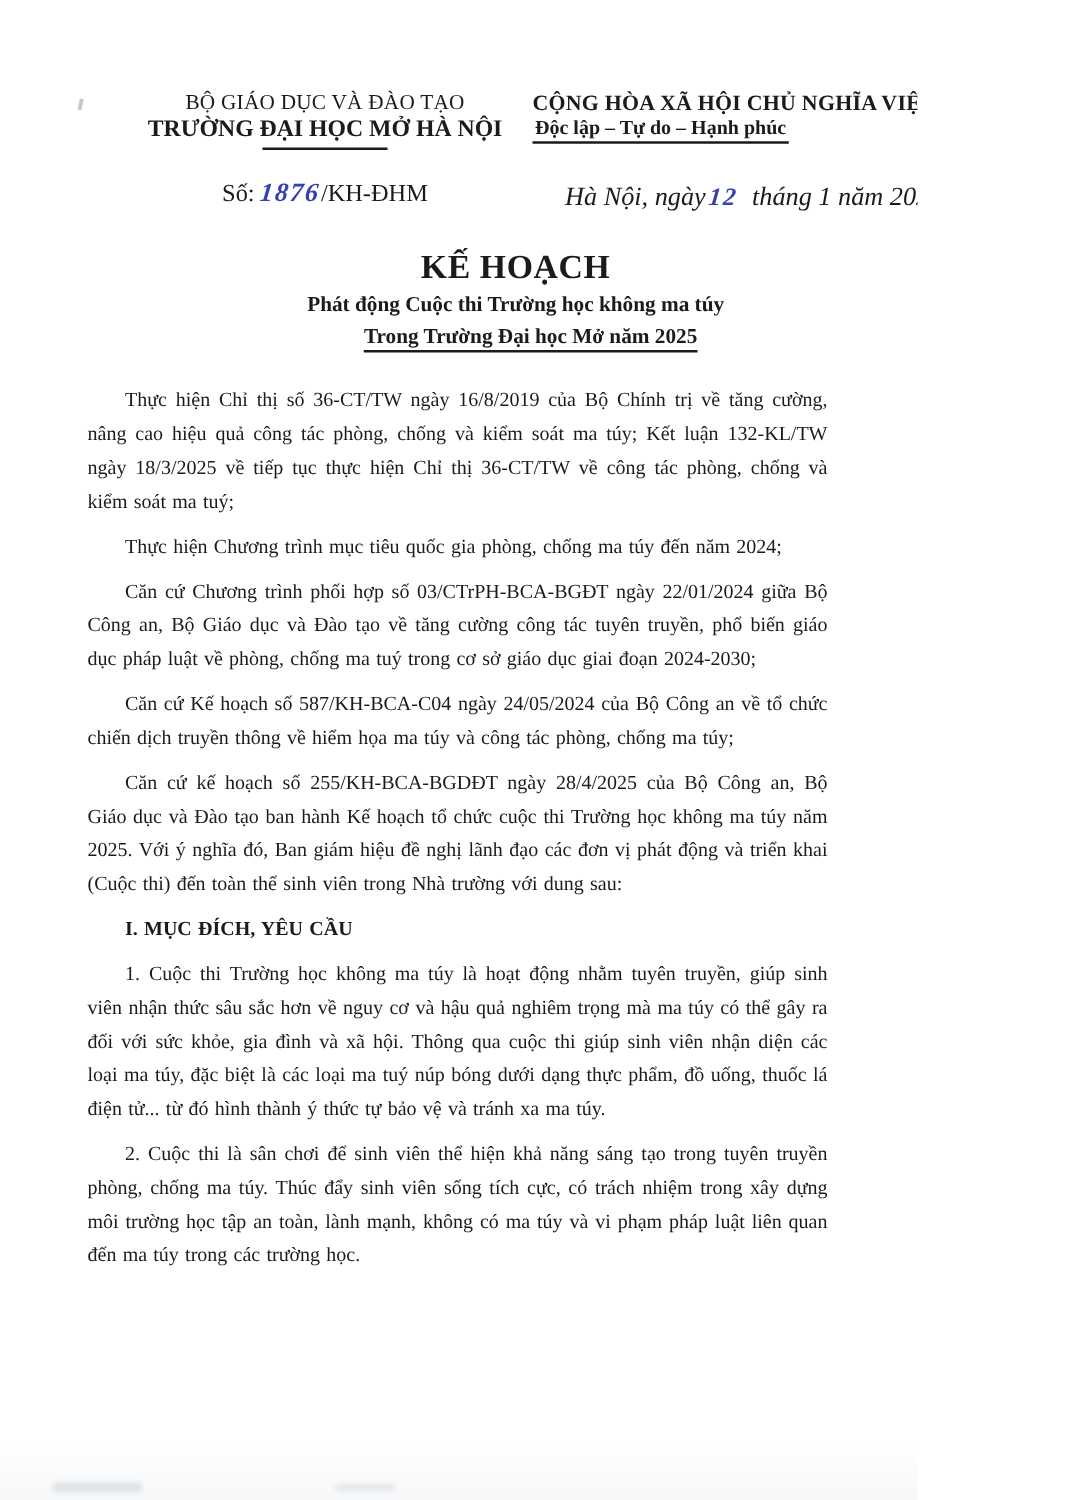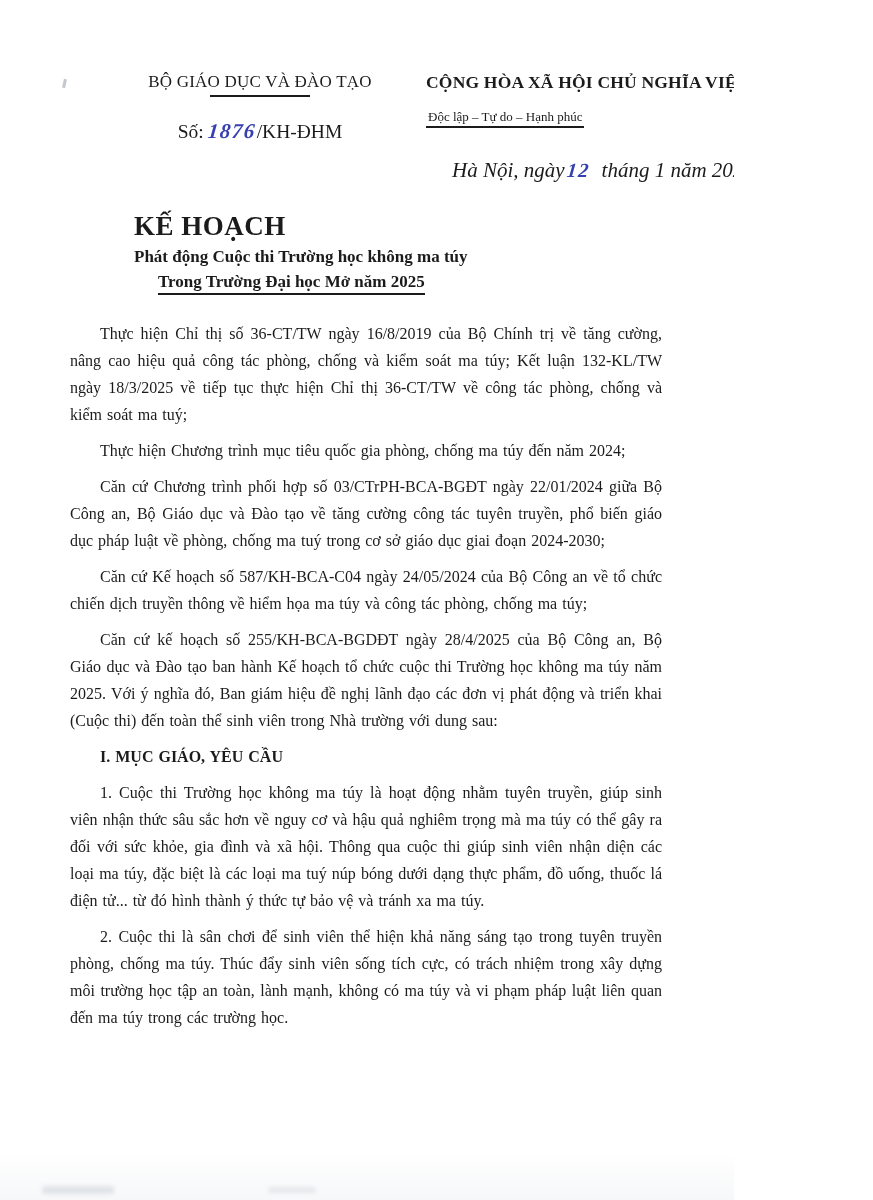--- a/index.html
+++ b/index.html
@@ -11,28 +11,28 @@
   }
   
   .header { display:flex; padding-top:72px; }
   .h-left { width:332px; margin-left:94px; text-align:center; flex:none; }
   .h-agency { font-size:17px; letter-spacing:0.2px; white-space:nowrap; }
   .h-univ { font-size:19px; font-weight:bold; margin-top:1px; white-space:nowrap; }
   .h-rule { width:100px; border-bottom:2px solid #1b1b1b; margin:3px auto 0 auto; height:0; }
   .so-line { margin-top:22px; font-size:19.5px; white-space:nowrap; }
   .h-right { flex:1; margin-right:28px; }
   .h-national { font-size:17.5px; font-weight:bold; letter-spacing:0.2px; white-space:nowrap; }
-  .motto { margin-top:16px; font-size:13px; font-weight:normal; }
+  .motto { margin-top:1px; font-size:16px; font-weight:bold; }
   .motto .u2 { border-bottom:2px solid #1b1b1b; padding:0 2px 2px 2px; }
   .date-line { margin-top:33px; font-style:italic; font-size:21px; position:relative; left:26px; white-space:nowrap; }
   .hand { color:#3640b0; font-style:italic; font-weight:bold; letter-spacing:1.5px; display:inline-block; transform:skewX(-6deg); }
   .so-line .hand { font-size:21px; margin:0 1px 0 4px; }
   .date-line .hand { font-size:20px; margin:0 12px 0 2px; }
   
-  .title-block { margin:28px 43px 0 134px; }
+  .title-block { margin:28px 43px 0 134px; text-align:center; }
   .title-main { font-size:27px; font-weight:bold; letter-spacing:0.5px; }
   .title-sub { font-size:17px; font-weight:bold; margin-top:5px; }
   .title-sub .u2 { border-bottom:2px solid #1b1b1b; padding-bottom:2px;margin-left:24px; }
   
   .doc-body { margin:28px 72px 0 70px; text-align:justify; font-size:16px; line-height:27px; word-spacing:1px; }
   .doc-body p { margin:0 0 9px 0; text-indent:30px; }
   .doc-body p.sec { font-weight:bold; margin-top:4px; }
   
   .stamp { position:absolute; left:818px; top:336px; }
   
@@ -42,20 +42,21 @@
   .bottom-band { position:absolute; left:0; bottom:0; width:100%; height:48px; background:linear-gradient(to bottom, rgba(203,209,218,0) 0%, rgba(203,209,218,0.16) 100%); pointer-events:none; }
 </style>
 </head>
 <body>
 
 <div class="page">
 
   <div class="header">
     <div class="h-left">
       <div class="h-agency">BỘ GIÁO DỤC VÀ ĐÀO TẠO</div>
+      <div class="h-univ">TRƯỜNG ĐẠI HỌC MỞ HÀ NỘI</div>
       <div class="h-rule"></div>
       <div class="so-line"><span>Số:</span><span class="hand">1876</span><span>/KH-ĐHM</span></div>
     </div>
     <div class="h-right">
       <div class="h-national">CỘNG HÒA XÃ HỘI CHỦ NGHĨA VIỆT NAM</div>
       <div class="motto"><span class="u2">Độc lập – Tự do – Hạnh phúc</span></div>
       <div class="date-line"><span>Hà Nội, ngày</span><span class="hand">12</span><span>tháng 1 năm 2025</span></div>
     </div>
   </div>
 
@@ -64,21 +65,21 @@
     <div class="title-sub">Phát động Cuộc thi Trường học không ma túy</div>
     <div class="title-sub"><span class="u2">Trong Trường Đại học Mở năm 2025</span></div>
   </div>
 
   <div class="doc-body">
     <p>Thực hiện Chỉ thị số 36-CT/TW ngày 16/8/2019 của Bộ Chính trị về tăng cường, nâng cao hiệu quả công tác phòng, chống và kiểm soát ma túy; Kết luận 132-KL/TW ngày 18/3/2025 về tiếp tục thực hiện Chỉ thị 36-CT/TW về công tác phòng, chống và kiểm soát ma tuý;</p>
     <p>Thực hiện Chương trình mục tiêu quốc gia phòng, chống ma túy đến năm 2024;</p>
     <p>Căn cứ Chương trình phối hợp số 03/CTrPH-BCA-BGĐT ngày 22/01/2024 giữa Bộ Công an, Bộ Giáo dục và Đào tạo về tăng cường công tác tuyên truyền, phổ biến giáo dục pháp luật về phòng, chống ma tuý trong cơ sở giáo dục giai đoạn 2024-2030;</p>
     <p>Căn cứ Kế hoạch số 587/KH-BCA-C04 ngày 24/05/2024 của Bộ Công an về tổ chức chiến dịch truyền thông về hiểm họa ma túy và công tác phòng, chống ma túy;</p>
     <p>Căn cứ kế hoạch số 255/KH-BCA-BGDĐT ngày 28/4/2025 của Bộ Công an, Bộ Giáo dục và Đào tạo ban hành Kế hoạch tổ chức cuộc thi Trường học không ma túy năm 2025. Với ý nghĩa đó, Ban giám hiệu đề nghị lãnh đạo các đơn vị phát động và triển khai (Cuộc thi) đến toàn thể sinh viên trong Nhà trường với dung sau:</p>
-    <p class="sec">I. MỤC GIÁO, YÊU CẦU</p>
+    <p class="sec">I. MỤC ĐÍCH, YÊU CẦU</p>
     <p>1. Cuộc thi Trường học không ma túy là hoạt động nhằm tuyên truyền, giúp sinh viên nhận thức sâu sắc hơn về nguy cơ và hậu quả nghiêm trọng mà ma túy có thể gây ra đối với sức khỏe, gia đình và xã hội. Thông qua cuộc thi giúp sinh viên nhận diện các loại ma túy, đặc biệt là các loại ma tuý núp bóng dưới dạng thực phẩm, đồ uống, thuốc lá điện tử... từ đó hình thành ý thức tự bảo vệ và tránh xa ma túy.</p>
     <p>2. Cuộc thi là sân chơi để sinh viên thể hiện khả năng sáng tạo trong tuyên truyền phòng, chống ma túy. Thúc đẩy sinh viên sống tích cực, có trách nhiệm trong xây dựng môi trường học tập an toàn, lành mạnh, không có ma túy và vi phạm pháp luật liên quan đến ma túy trong các trường học.</p>
   </div>
 
   <svg class="stamp" width="130" height="130" viewBox="0 0 130 130" aria-hidden="true">
     <defs>
       <path id="stampArc" d="M 25.5 96 A 50 50 0 1 1 102.5 96" fill="none"></path>
     </defs>
     <g opacity="0.88">
       <circle cx="64" cy="64" r="57" fill="none" stroke="#b23355" stroke-width="4"></circle>

